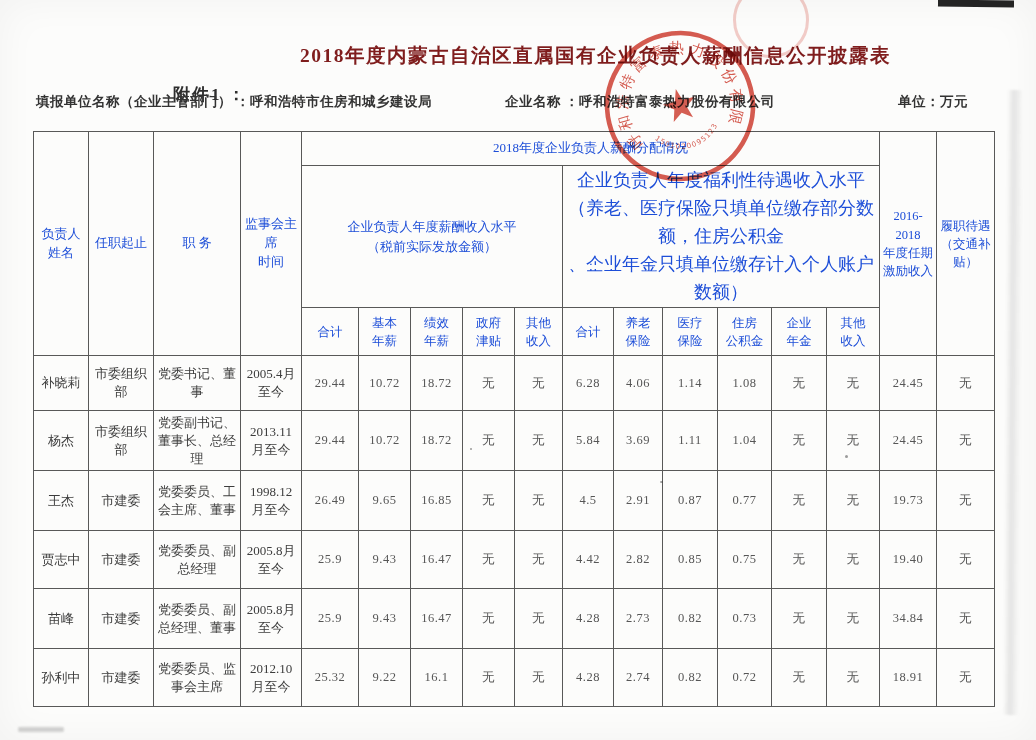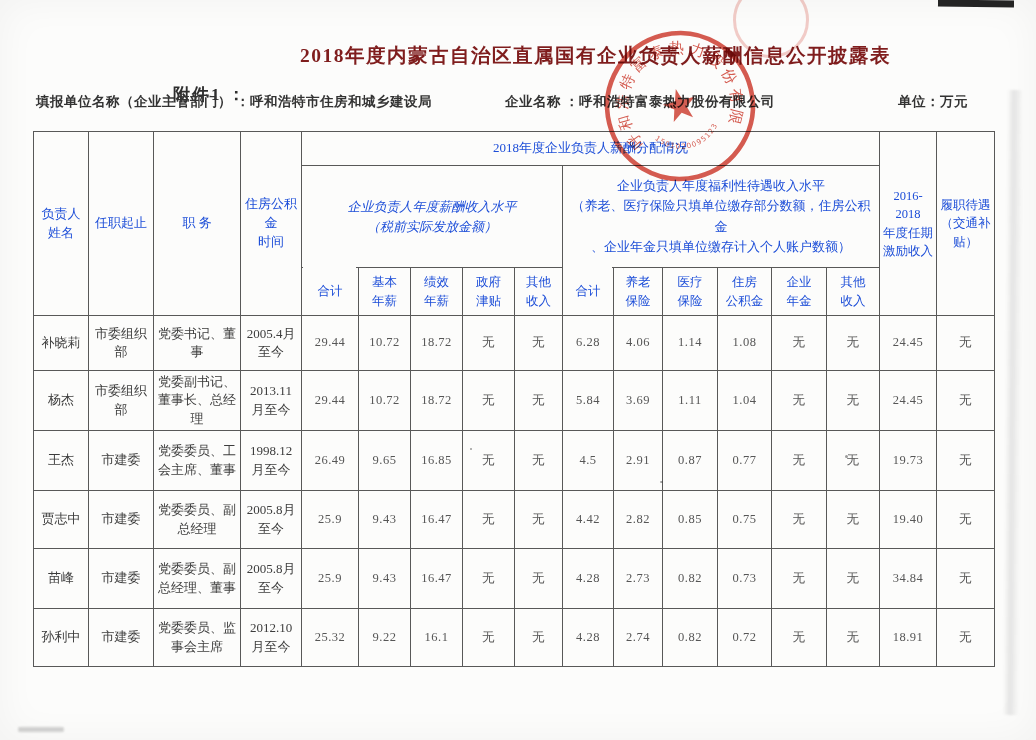--- a/index.html
+++ b/index.html
@@ -8,22 +8,22 @@
         box-shadow:inset 0 0 40px rgba(0,0,0,0.045);}
   .attachment{position:absolute;left:173px;top:46px;font-size:17px;font-weight:bold;color:#2e2e2e;letter-spacing:2px;margin-top:37px;}
   .doc-title{position:absolute;left:300px;top:42px;font-size:19.5px;font-weight:bold;color:#7f1d1d;letter-spacing:1.5px;}
   .meta{position:absolute;top:93px;font-size:13.5px;font-weight:bold;color:#333;letter-spacing:0.5px;}
   .meta-dept{left:36px;} .meta-company{left:505px;} .meta-unit{left:898px;}
   table.disclosure{position:absolute;left:33px;top:131px;width:961px;border-collapse:collapse;table-layout:fixed;
         border:1.6px solid #4c4c4c;}
   table.disclosure th, table.disclosure td{border:1px solid #585858;padding:1px 3px;text-align:center;vertical-align:middle;
         overflow:hidden;}
   th{font-weight:normal;color:#1d4ed8;font-size:13px;white-space:pre-line;line-height:1.45;}
-  th.group{font-size:13px;line-height:1.5;font-style:italic;}
-  th.welfare{font-size:13px;line-height:1.55;}
+  th.group{font-size:13px;line-height:1.5;}
+  th.welfare{font-size:18px;line-height:1.55;}
   th.small{font-size:12.5px;}
   td.c-text{font-size:13px;color:#3c3c3c;line-height:1.4;}
   td.c-num{font-size:12.5px;color:#565656;letter-spacing:0.5px;line-height:1.4;}
   
   .patch{position:absolute;background:#fcfcfb;z-index:3;}
   .patch1{left:303px;top:265px;width:53px;height:4px;}
   .patch2{left:563px;top:265px;width:49px;height:4px;}
   
   .stamp{position:absolute;left:600px;top:26px;width:160px;height:160px;transform:rotate(-14deg);
          mix-blend-mode:multiply;opacity:0.88;z-index:5;pointer-events:none;}
@@ -69,21 +69,21 @@
         <col style="width:53px">
       <col style="width:57px">
         <col style="width:58px">
     </colgroup>
     <thead>
       <tr style="height:34px">
         <th rowspan="3">负责人
 姓名</th>
         <th rowspan="3">任职起止</th>
         <th rowspan="3">职  务</th>
-        <th rowspan="3">住房公积金
+        <th rowspan="3">监事会主席
 时间</th>
         <th colspan="11">2018年度企业负责人薪酬分配情况</th>
         <th rowspan="3" class="small">2016-
 2018
 年度任期
 激励收入</th>
         <th rowspan="3" class="small">履职待遇
 （交通补
 贴）</th>
       </tr>

